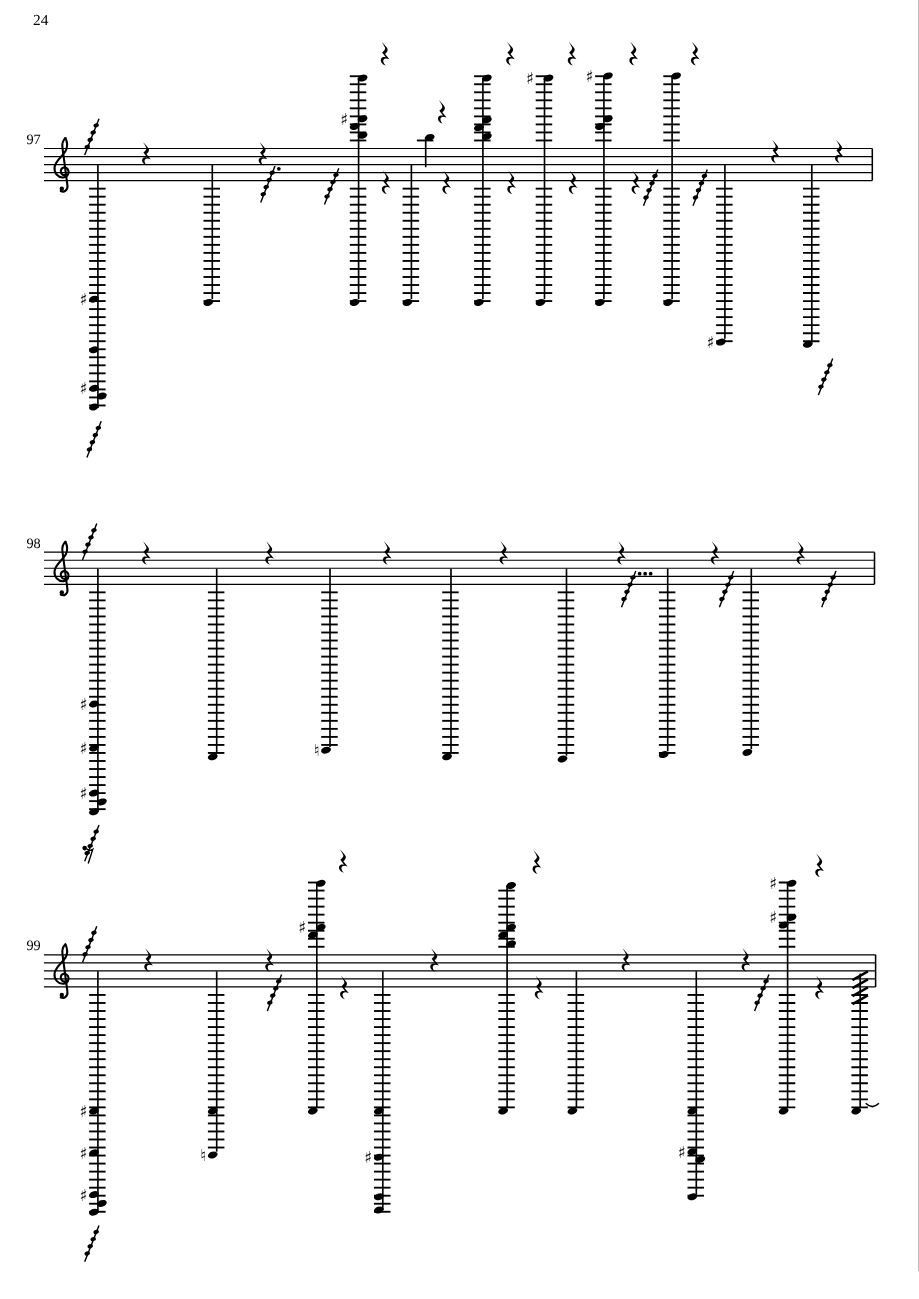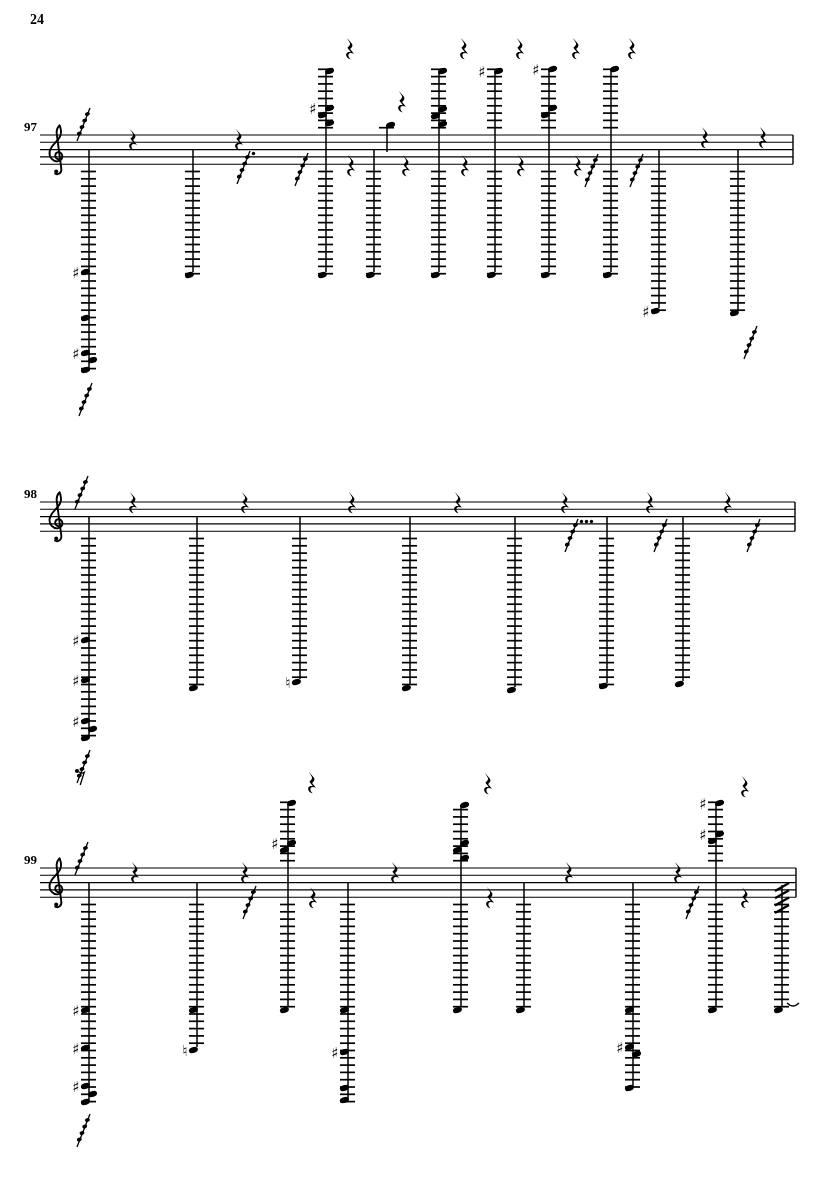--- a/index.html
+++ b/index.html
@@ -1,20 +1,19 @@
 <!DOCTYPE html>
 <html><head>
 <meta charset="utf-8">
 <style>
   html,body{margin:0;padding:0;background:#888;}
   .sheet{
     position:relative;width:835px;height:1181px;margin:0 auto;
     background:#ffffff;overflow:hidden;
     font-family:"Liberation Serif", serif;
-    font-weight:bold;
   }
   .page-number{
     position:absolute;left:30px;top:12px;
     font-size:14px;color:#000;
   }
   svg{position:absolute;left:0;top:0;}
   .staffline{stroke:#000;stroke-width:1.1;}
   .barline{stroke:#000;stroke-width:1.4;}
   .stem{stroke:#000;stroke-width:1.5;}
   .ledger{stroke:#000;stroke-width:1.7;}

